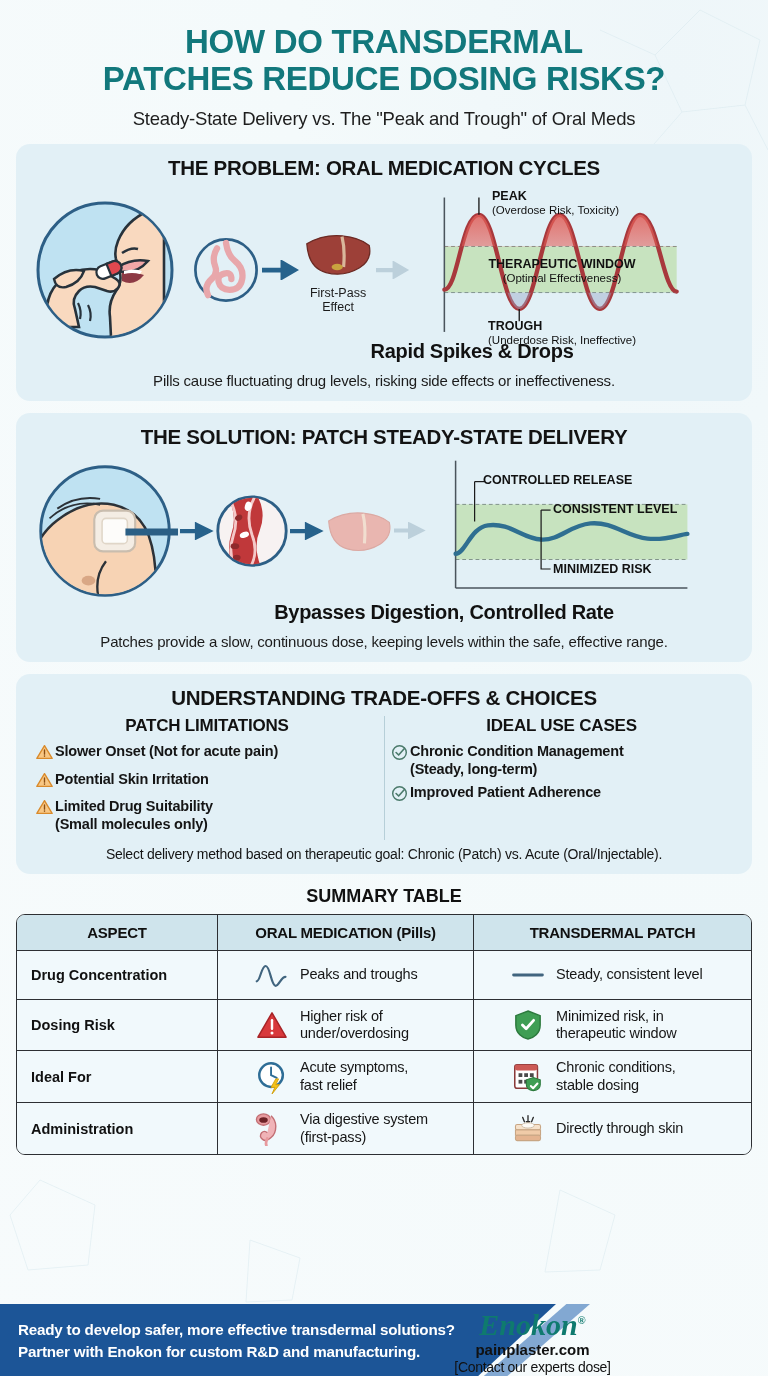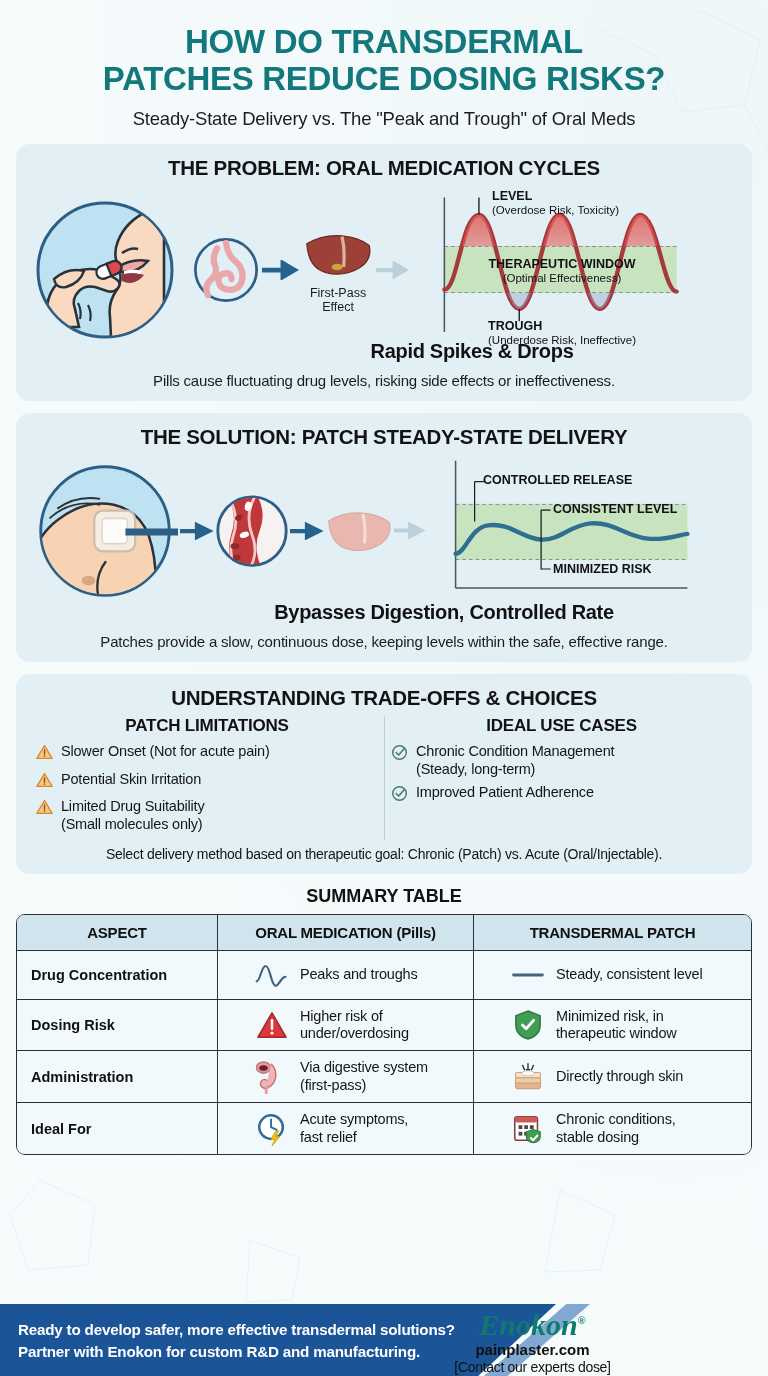--- a/index.html
+++ b/index.html
@@ -72,23 +72,24 @@
 
   
   .cols { display: flex; margin-top: 4px; }
   .col { flex: 1 1 50%; padding: 0 6px; }
   .col + .col { border-left: 1.5px solid #b6cfd8; }
   .col h4 {
     text-align: center; font-size: 17px; font-weight: bold;
     color: #111; margin-bottom: 7px; letter-spacing: -0.2px;
   }
   .bullet {
-    display: flex; align-items: flex-start; gap: 7px;
+    display: flex; align-items: flex-start; gap: 1px;
     font-size: 14.5px; color: #151515; margin-bottom: 6px; line-height: 1.22;
     letter-spacing: -0.2px;
+    font-weight: bold;
   }
   .bullet .bicon { flex: 0 0 18px; margin-top: 1px; }
   .tradeoff-note {
     text-align: center; font-size: 14px; color: #141414; margin-top: 6px;
     letter-spacing: -0.25px;
   }
 
   
   .tbl-title {
     text-align: center; font-size: 18px; font-weight: bold; color: #111;
@@ -251,21 +252,21 @@
           </g>
           <g clip-path="url(#blw)">
             <path d="M26 108 C 40 108, 44 30, 62 30 C 80 30, 86 128, 104 128
                      C 122 128, 128 30, 146 30 C 164 30, 170 128, 188 128
                      C 206 128, 212 30, 230 30 C 248 30, 254 110, 268 110 L268 111 L26 111 Z" fill="#9aa8c8" opacity=".45"></path>
           </g>
           <line x1="62" y1="12" x2="62" y2="30" stroke="#1b1b1b" stroke-width="1.4"></line>
           <line x1="104" y1="128" x2="104" y2="141" stroke="#1b1b1b" stroke-width="1.4"></line>
         </svg>
         <div style="position:absolute; left:78px; top:3px; font-size:12.5px; font-weight:bold; color:#111; line-height:1.12;">
-          <span>LEVEL</span><br>
+          <span>PEAK</span><br>
           <span style="font-weight:normal; font-size:11.5px;">(Overdose Risk, Toxicity)</span>
         </div>
         <div style="position:absolute; left:36px; top:71px; width:224px; text-align:center; font-size:12.5px; font-weight:bold; color:#111; line-height:1.15;">
           <span>THERAPEUTIC WINDOW</span><br>
           <span style="font-weight:normal; font-size:11.5px;">(Optimal Effectiveness)</span>
         </div>
         <div style="position:absolute; left:74px; top:133px; font-size:12.5px; font-weight:bold; color:#111; line-height:1.12;">
           <span>TROUGH</span><br>
           <span style="font-weight:normal; font-size:11.5px;">(Underdose Risk, Ineffective)</span>
         </div>
@@ -498,53 +499,20 @@
                 <path d="M9 17 l4 4 l8 -9" fill="none" stroke="#fff" stroke-width="3" stroke-linecap="round" stroke-linejoin="round"></path>
               </svg>
             </span>
             <span style="white-space:pre-line;">Minimized risk, in
 therapeutic window</span>
           </div>
         </td>
       </tr>
 
       <tr>
-        <td class="aspect-cell">Administration</td>
-        <td>
-          <div class="val-cell">
-            <span class="vicon">
-              <svg viewBox="0 0 36 36" width="34" height="34">
-                <ellipse cx="9" cy="8" rx="7.5" ry="6" fill="#e79a9e" stroke="#c26f74" stroke-width="1.4"></ellipse>
-                <ellipse cx="9" cy="8.5" rx="4.5" ry="3" fill="#6d2226"></ellipse>
-                <path d="M17 4 q5 5 5 11 q0 8 -5 12 q-5 5 -9 2 q-4 -3 -1 -7 q3 -3 6 0" fill="#f0b3b7" stroke="#c26f74" stroke-width="1.5"></path>
-                <path d="M13 28 q-2 5 -1 7" fill="none" stroke="#e79a9e" stroke-width="3" stroke-linecap="round"></path>
-              </svg>
-            </span>
-            <span style="white-space:pre-line;">Via digestive system
-(first-pass)</span>
-          </div>
-        </td>
-        <td>
-          <div class="val-cell">
-            <span class="vicon">
-              <svg viewBox="0 0 38 34" width="34" height="32">
-                <path d="M13 4 l2 5 M19 2 v6 M25 4 l-2 5" stroke="#2b2b2b" stroke-width="1.5" stroke-linecap="round"></path>
-                <path d="M19 12 l-3 -4 h6 Z" fill="#2b2b2b"></path>
-                <rect x="5" y="12" width="28" height="6" rx="2" fill="#f6e2cb" stroke="#c8a684" stroke-width="1.2"></rect>
-                <rect x="5" y="18" width="28" height="6" fill="#f0cba8" stroke="#c8a684" stroke-width="1.2"></rect>
-                <rect x="5" y="24" width="28" height="6" rx="2" fill="#e4b490" stroke="#c8a684" stroke-width="1.2"></rect>
-                <ellipse cx="19" cy="13" rx="7" ry="3" fill="#fdfaf4" stroke="#cbbda8" stroke-width="1.1"></ellipse>
-              </svg>
-            </span>
-            <span style="white-space:pre-line;">Directly through skin</span>
-          </div>
-        </td>
-      </tr>
-
-      <tr>
         <td class="aspect-cell">Ideal For</td>
         <td>
           <div class="val-cell">
             <span class="vicon">
               <svg viewBox="0 0 36 36" width="34" height="34">
                 <circle cx="17" cy="16" r="12.5" fill="#fff" stroke="#2e6d96" stroke-width="2.6"></circle>
                 <path d="M17 8 v8 l6 3" fill="none" stroke="#2e6d96" stroke-width="2" stroke-linecap="round"></path>
                 <path d="M22 20 l-5 9 h4 l-3 7 l8 -10 h-4 l3 -6 Z" fill="#f5c21a" stroke="#d0a00f" stroke-width="1"></path>
               </svg>
             </span>
@@ -562,20 +530,53 @@
                   <rect x="14" y="14" width="4" height="4" fill="#4a4a4a"></rect>
                 <rect x="20" y="14" width="4" height="4" fill="#4a4a4a"></rect>
                 <rect x="8" y="21" width="4" height="4" fill="#4a4a4a"></rect>
                   <rect x="14" y="21" width="4" height="4" fill="#4a4a4a"></rect>
                 <path d="M24 19 L33 22 V28 C33 33, 28.5 35.5, 24 36 C19.5 35.5, 15 33, 15 28 V22 Z" fill="#3f9e54" stroke="#2c7a3d" stroke-width="1.4" transform="translate(-1 -2) scale(0.82) translate(6 6)"></path>
                 <path d="M21 27.5 l2.4 2.4 l4.6 -5" fill="none" stroke="#fff" stroke-width="2.1" stroke-linecap="round" stroke-linejoin="round"></path>
               </svg>
             </span>
             <span style="white-space:pre-line;">Chronic conditions,
 stable dosing</span>
+          </div>
+        </td>
+      </tr>
+
+      <tr>
+        <td class="aspect-cell">Administration</td>
+        <td>
+          <div class="val-cell">
+            <span class="vicon">
+              <svg viewBox="0 0 36 36" width="34" height="34">
+                <ellipse cx="9" cy="8" rx="7.5" ry="6" fill="#e79a9e" stroke="#c26f74" stroke-width="1.4"></ellipse>
+                <ellipse cx="9" cy="8.5" rx="4.5" ry="3" fill="#6d2226"></ellipse>
+                <path d="M17 4 q5 5 5 11 q0 8 -5 12 q-5 5 -9 2 q-4 -3 -1 -7 q3 -3 6 0" fill="#f0b3b7" stroke="#c26f74" stroke-width="1.5"></path>
+                <path d="M13 28 q-2 5 -1 7" fill="none" stroke="#e79a9e" stroke-width="3" stroke-linecap="round"></path>
+              </svg>
+            </span>
+            <span style="white-space:pre-line;">Via digestive system
+(first-pass)</span>
+          </div>
+        </td>
+        <td>
+          <div class="val-cell">
+            <span class="vicon">
+              <svg viewBox="0 0 38 34" width="34" height="32">
+                <path d="M13 4 l2 5 M19 2 v6 M25 4 l-2 5" stroke="#2b2b2b" stroke-width="1.5" stroke-linecap="round"></path>
+                <path d="M19 12 l-3 -4 h6 Z" fill="#2b2b2b"></path>
+                <rect x="5" y="12" width="28" height="6" rx="2" fill="#f6e2cb" stroke="#c8a684" stroke-width="1.2"></rect>
+                <rect x="5" y="18" width="28" height="6" fill="#f0cba8" stroke="#c8a684" stroke-width="1.2"></rect>
+                <rect x="5" y="24" width="28" height="6" rx="2" fill="#e4b490" stroke="#c8a684" stroke-width="1.2"></rect>
+                <ellipse cx="19" cy="13" rx="7" ry="3" fill="#fdfaf4" stroke="#cbbda8" stroke-width="1.1"></ellipse>
+              </svg>
+            </span>
+            <span style="white-space:pre-line;">Directly through skin</span>
           </div>
         </td>
       </tr>
     </tbody>
   </table>
 
   <div class="footer">
     <div class="foot-blue"></div>
     <div class="foot-blue2"></div>
     <div class="foot-text">

